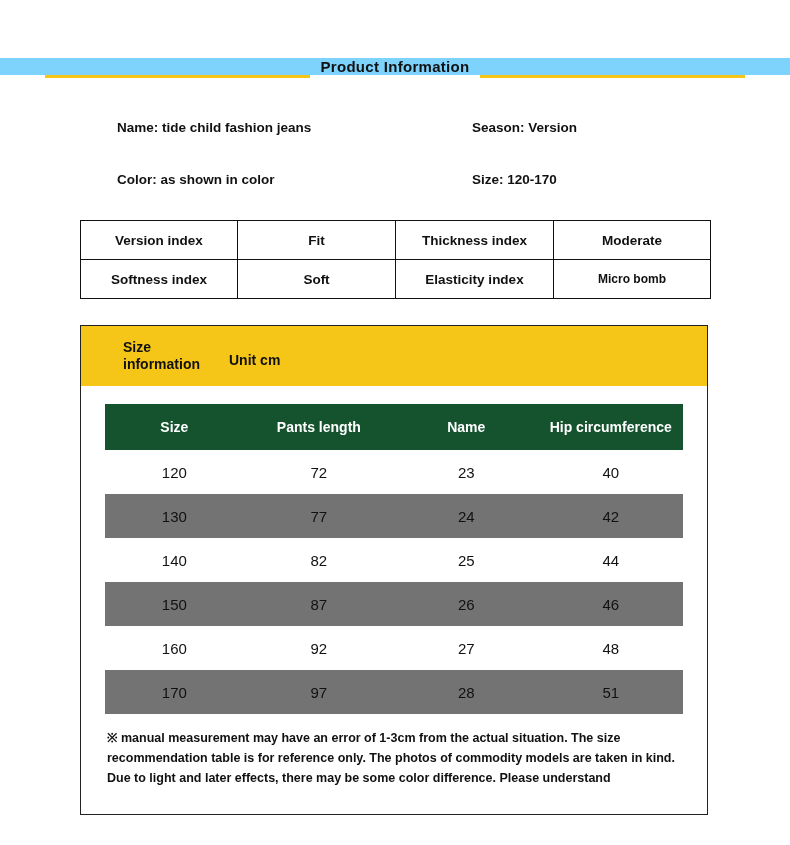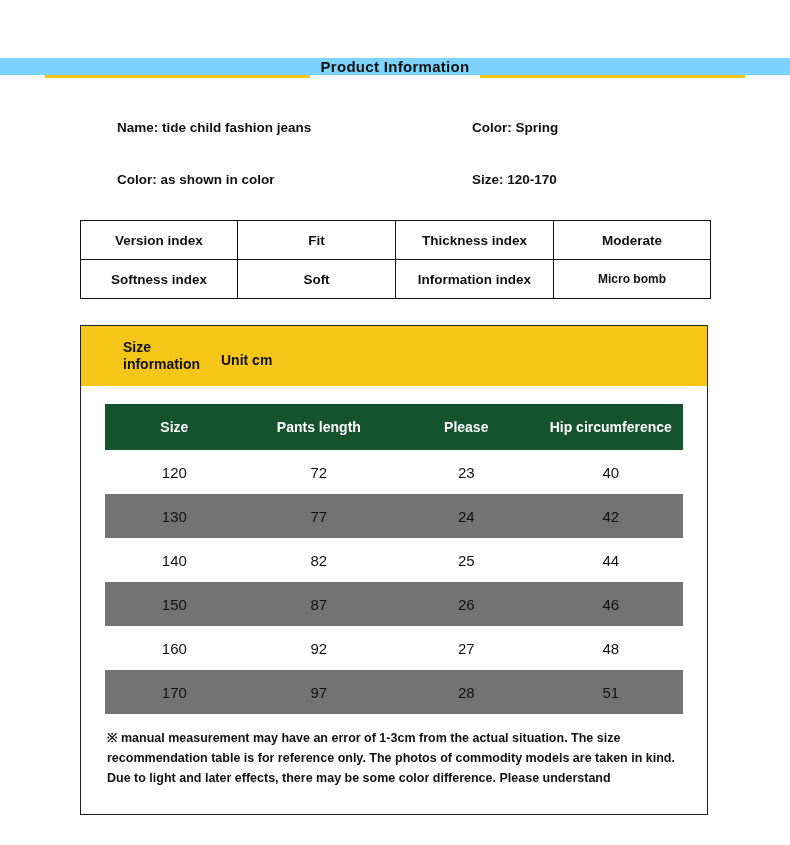--- a/index.html
+++ b/index.html
@@ -98,21 +98,21 @@
     font-size: 14px;
     font-weight: bold;
     line-height: 17px;
     width: 88px;
     color: #111;
   }
   .size-banner .unit {
     font-size: 14px;
     font-weight: bold;
     color: #111;
-    margin-left: 4px;
+    margin-left: 12px;
     margin-top: 8px;
   }
 
   .size-table-wrap {
     padding: 18px 24px 0 24px;
   }
   .size-table {
     width: 100%;
     border-collapse: collapse;
     table-layout: fixed;
@@ -151,21 +151,21 @@
 <body>
 
 <div class="header">
   <div class="header-rule left"></div>
   <div class="header-rule right"></div>
   <div class="header-title">Product Information</div>
 </div>
 
 <div class="attrs">
   <div>Name: tide child fashion jeans</div>
-  <div>Color: Spring</div>
+  <div>Season: Version</div>
   <div>Color: as shown in color</div>
   <div>Size: 120-170</div>
 </div>
 
 <table class="index-table">
   <colgroup>
       <col class="c1">
       <col class="c2">
       <col class="c3">
       <col class="c4">
@@ -173,21 +173,21 @@
   <tbody>
     <tr>
       <td>Version index</td>
       <td>Fit</td>
       <td>Thickness index</td>
       <td>Moderate</td>
     </tr>
     <tr>
       <td>Softness index</td>
       <td>Soft</td>
-      <td>Information index</td>
+      <td>Elasticity index</td>
       <td class="small">Micro bomb</td>
     </tr>
   </tbody>
 </table>
 
 <div class="size-panel">
   <div class="size-banner">
     <div class="title">Size information</div>
     <div class="unit">Unit cm</div>
   </div>
@@ -197,21 +197,21 @@
       <colgroup>
           <col class="sc1">
           <col class="sc2">
           <col class="sc3">
           <col class="sc4">
         </colgroup>
       <thead>
         <tr>
           <th>Size</th>
           <th>Pants length</th>
-          <th>Please</th>
+          <th>Name</th>
           <th>Hip circumference</th>
         </tr>
       </thead>
       <tbody>
         <tr>
           <td>120</td>
           <td>72</td>
           <td>23</td>
           <td>40</td>
         </tr>

